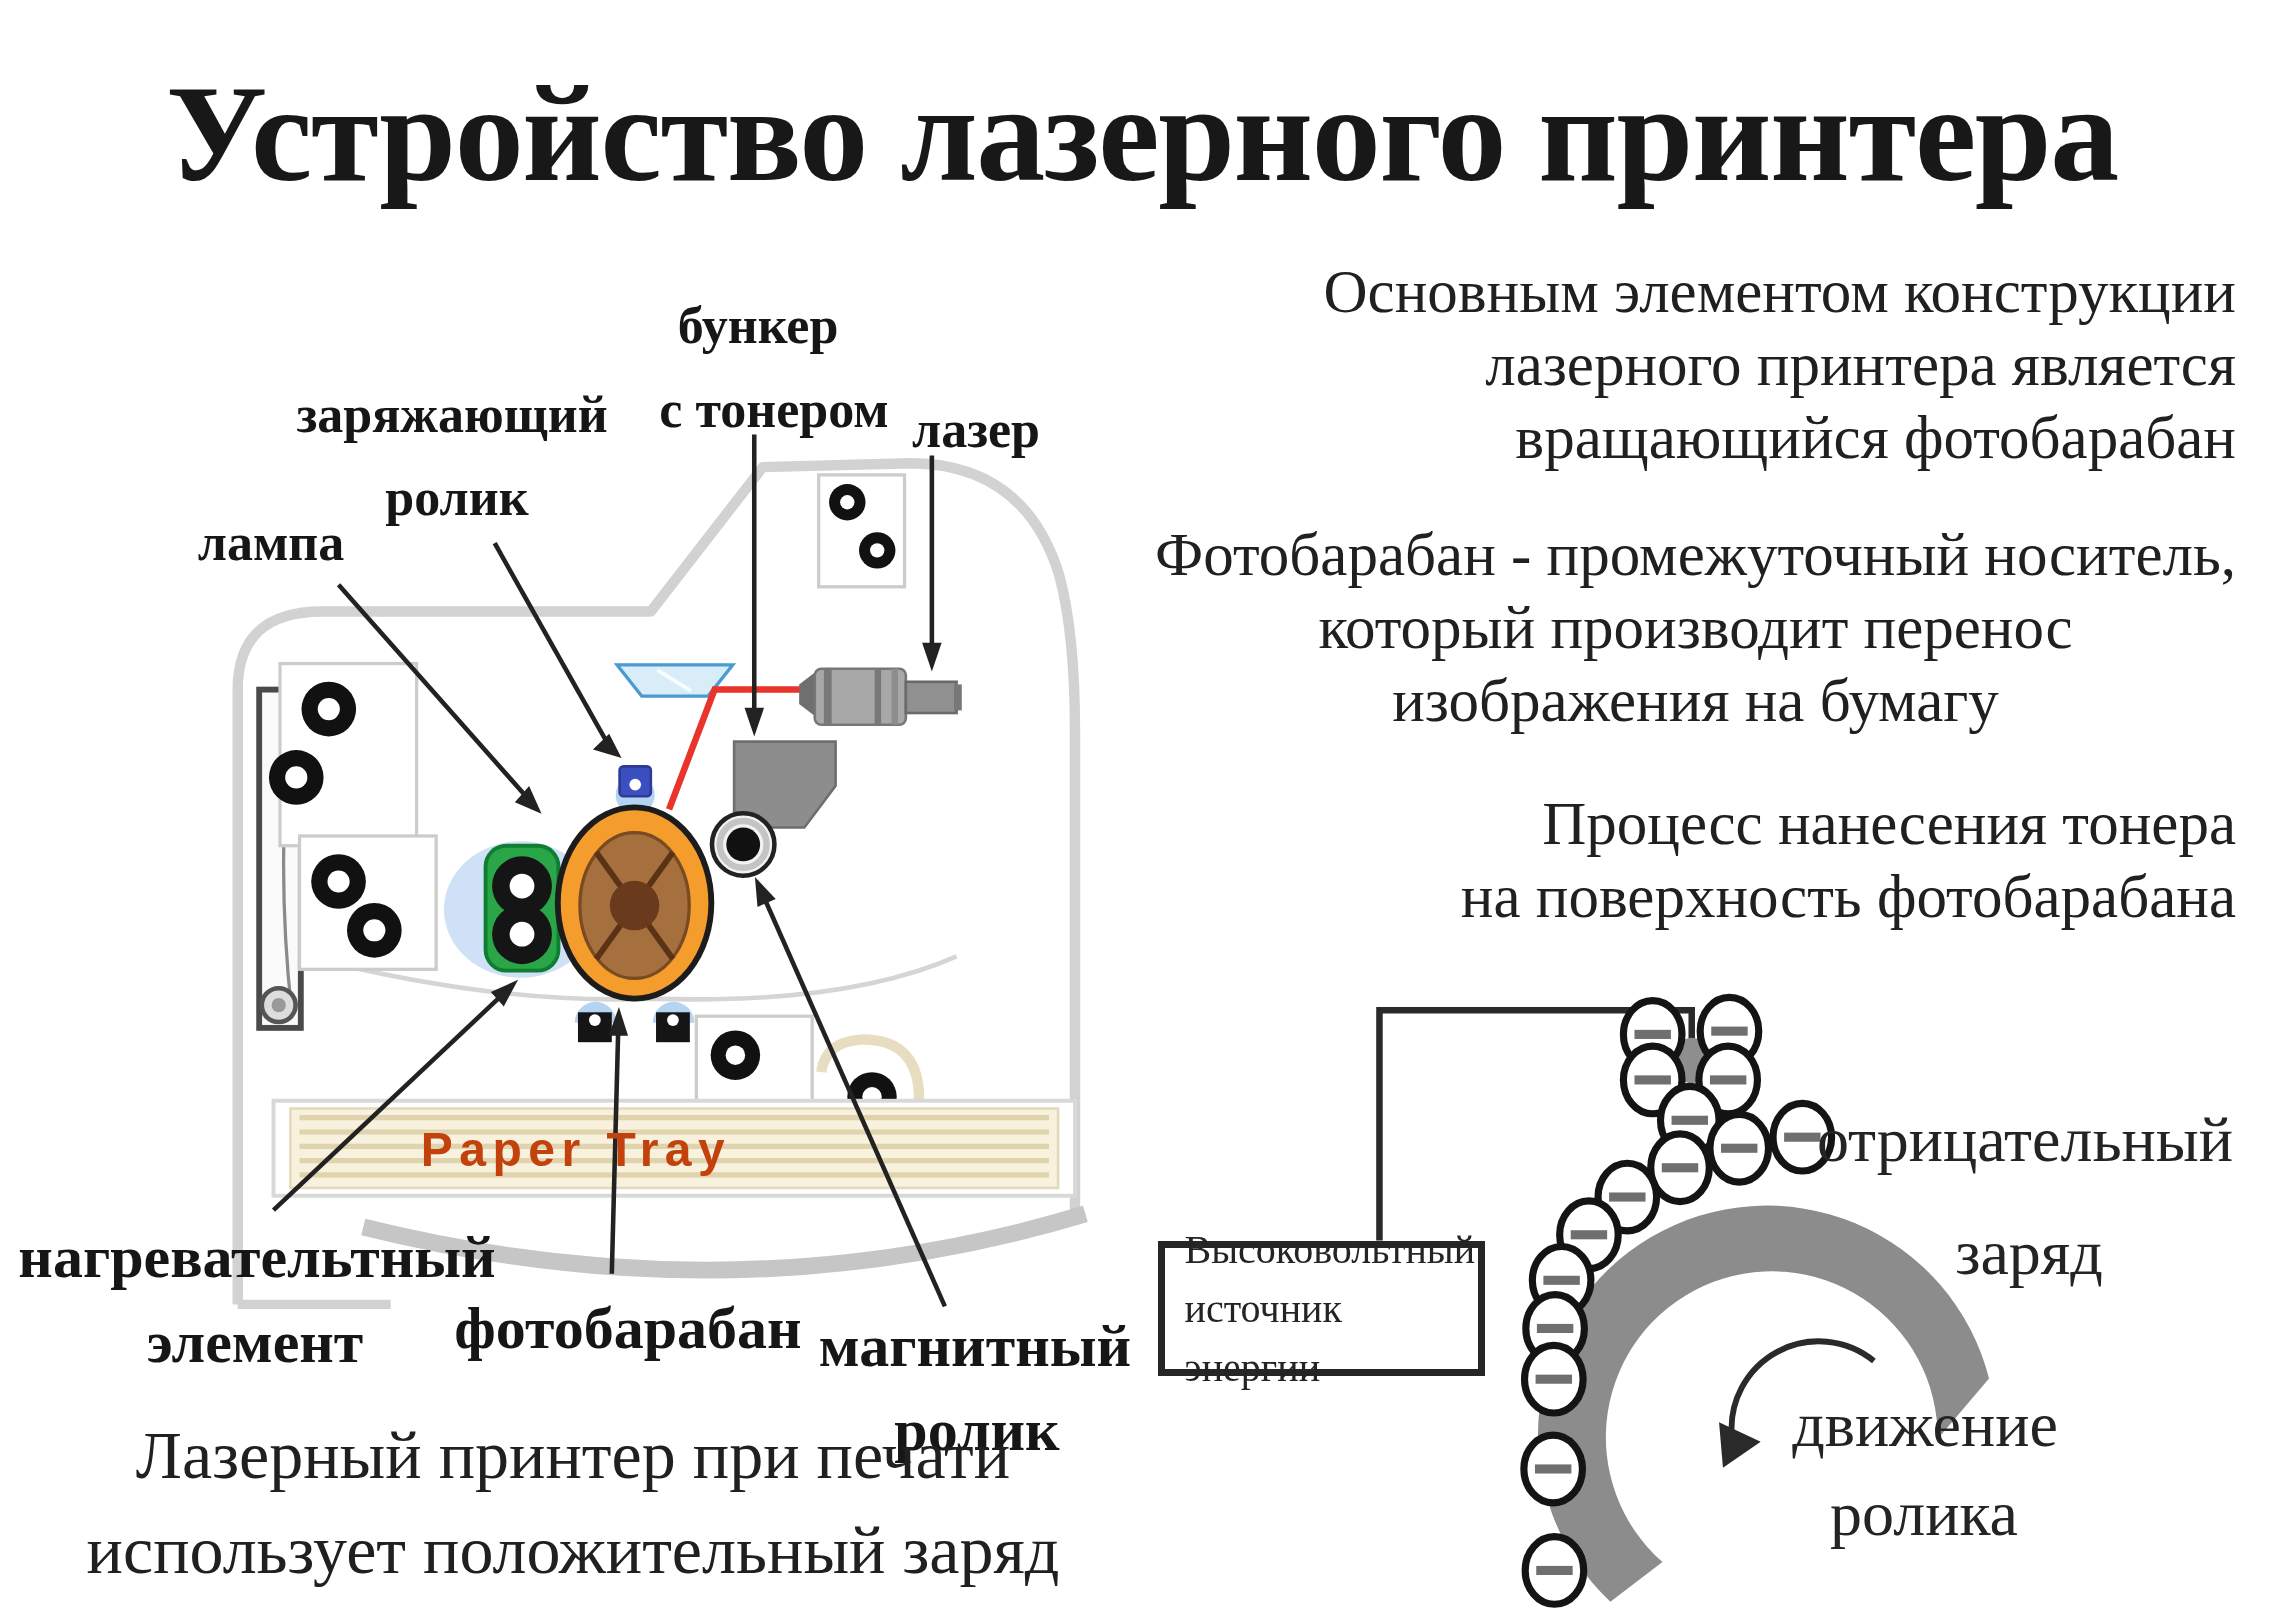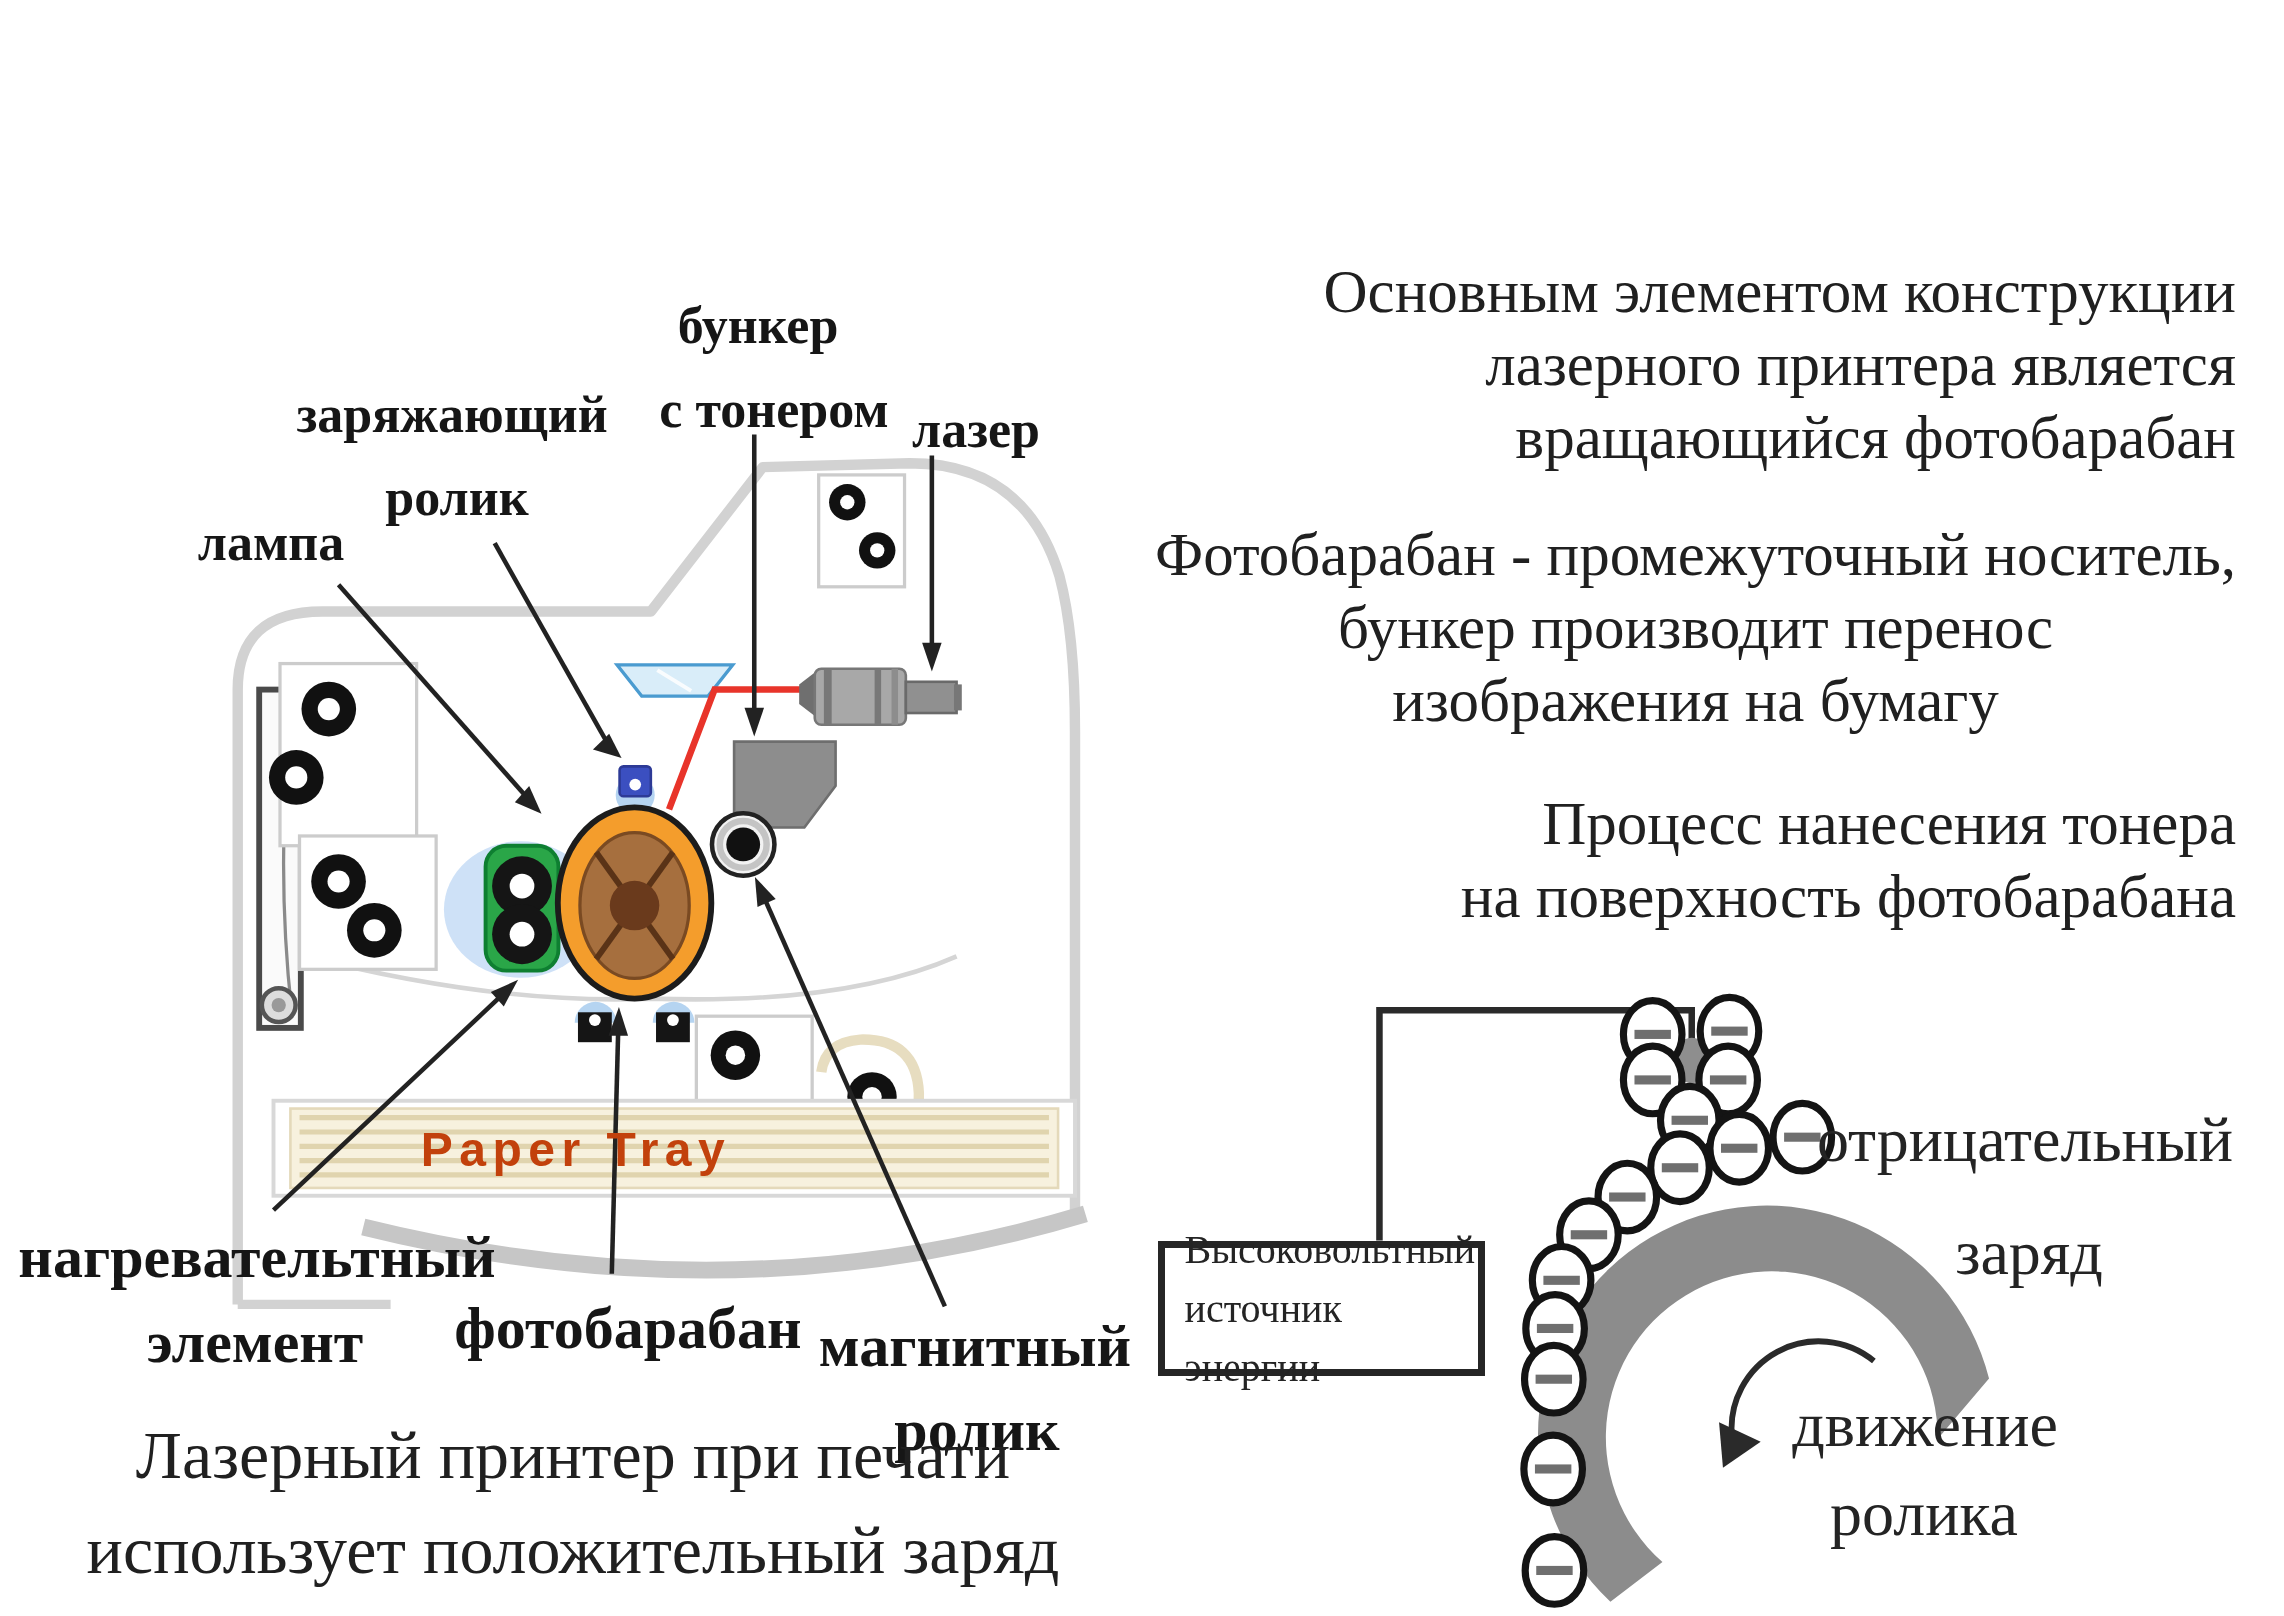--- a/index.html
+++ b/index.html
@@ -234,20 +234,21 @@
             <rect x="2359" y="2251" width="56" height="14" fill="#6f6f6f" stroke="none"></rect>
           </g>
         <g>
             <ellipse cx="2389" cy="2414" rx="45" ry="52"></ellipse>
             <rect x="2361" y="2407" width="56" height="14" fill="#6f6f6f" stroke="none"></rect>
           </g>
       </g>
     </g>
   </svg>
 
+  <div class="cc title" style="left:1142px;top:133px;">Устройство лазерного принтера</div>
 
   <div class="cc plabel" style="left:758px;top:325px;">бункер</div>
   <div class="cc plabel" style="left:774px;top:409px;">с тонером</div>
   <div class="cc plabel" style="left:452px;top:414px;">заряжающий</div>
   <div class="cc plabel" style="left:457px;top:497px;">ролик</div>
   <div class="cc plabel" style="left:271px;top:542px;">лампа</div>
   <div class="cc plabel" style="left:976px;top:429px;">лазер</div>
   <div class="cc plabel2" style="left:628px;top:1316px;margin-top:12px;">фотобарабан</div>
   <div class="cc plabel2" style="left:975px;top:1346px;">магнитный</div>
   <div class="cc plabel2" style="left:977px;top:1430px;">ролик</div>
@@ -255,21 +256,21 @@
   <div class="cc plabel2" style="left:255px;top:1342px;text-align:center;">элемент</div>
   <div class="cc tray-label" style="left:576px;top:1149px;">Paper Tray</div>
 
   <div class="para" style="top:255px;margin-left:20px;">
     <div>Основным элементом конструкции</div>
     <div>лазерного принтера является</div>
     <div>вращающийся фотобарабан</div>
   </div>
   <div class="para" style="top:518px;text-align:center;">
     <div>Фотобарабан - промежуточный носитель,</div>
-    <div>бункер производит перенос</div>
+    <div>который производит перенос</div>
     <div>изображения на бумагу</div>
   </div>
   <div class="para" style="top:787px;">
     <div>Процесс нанесения тонера</div>
     <div>на поверхность фотобарабана</div>
   </div>
 
   <div class="pbox">
     <div>Высоковольтный</div>
     <div>источник энергии</div>

